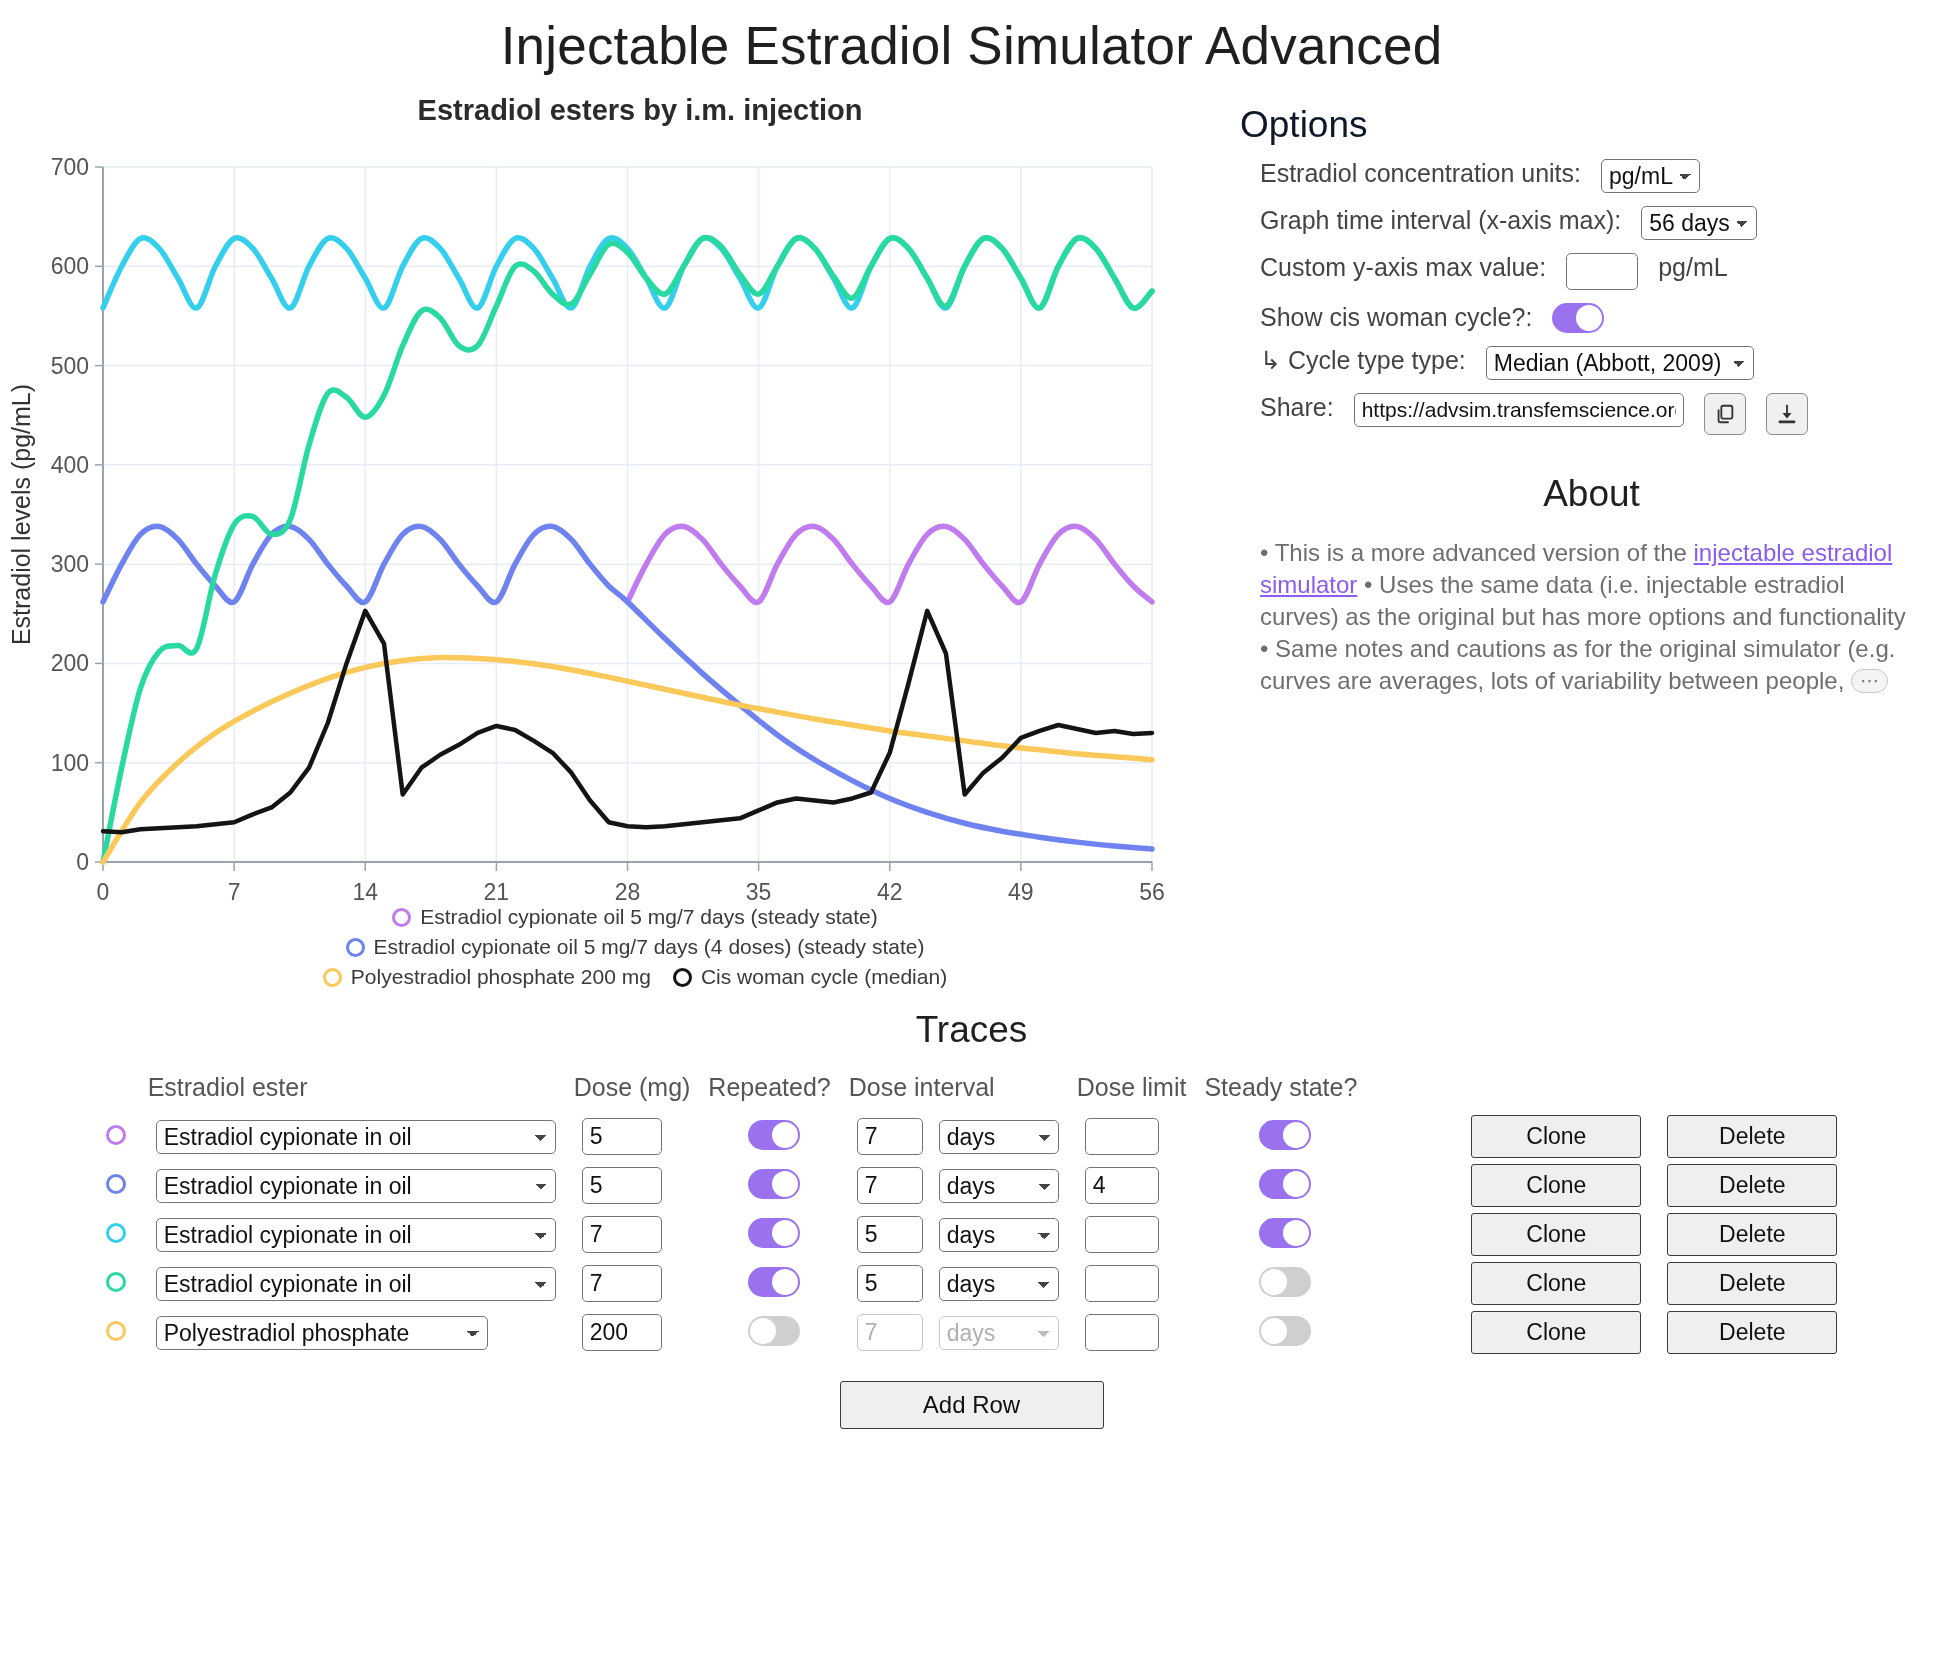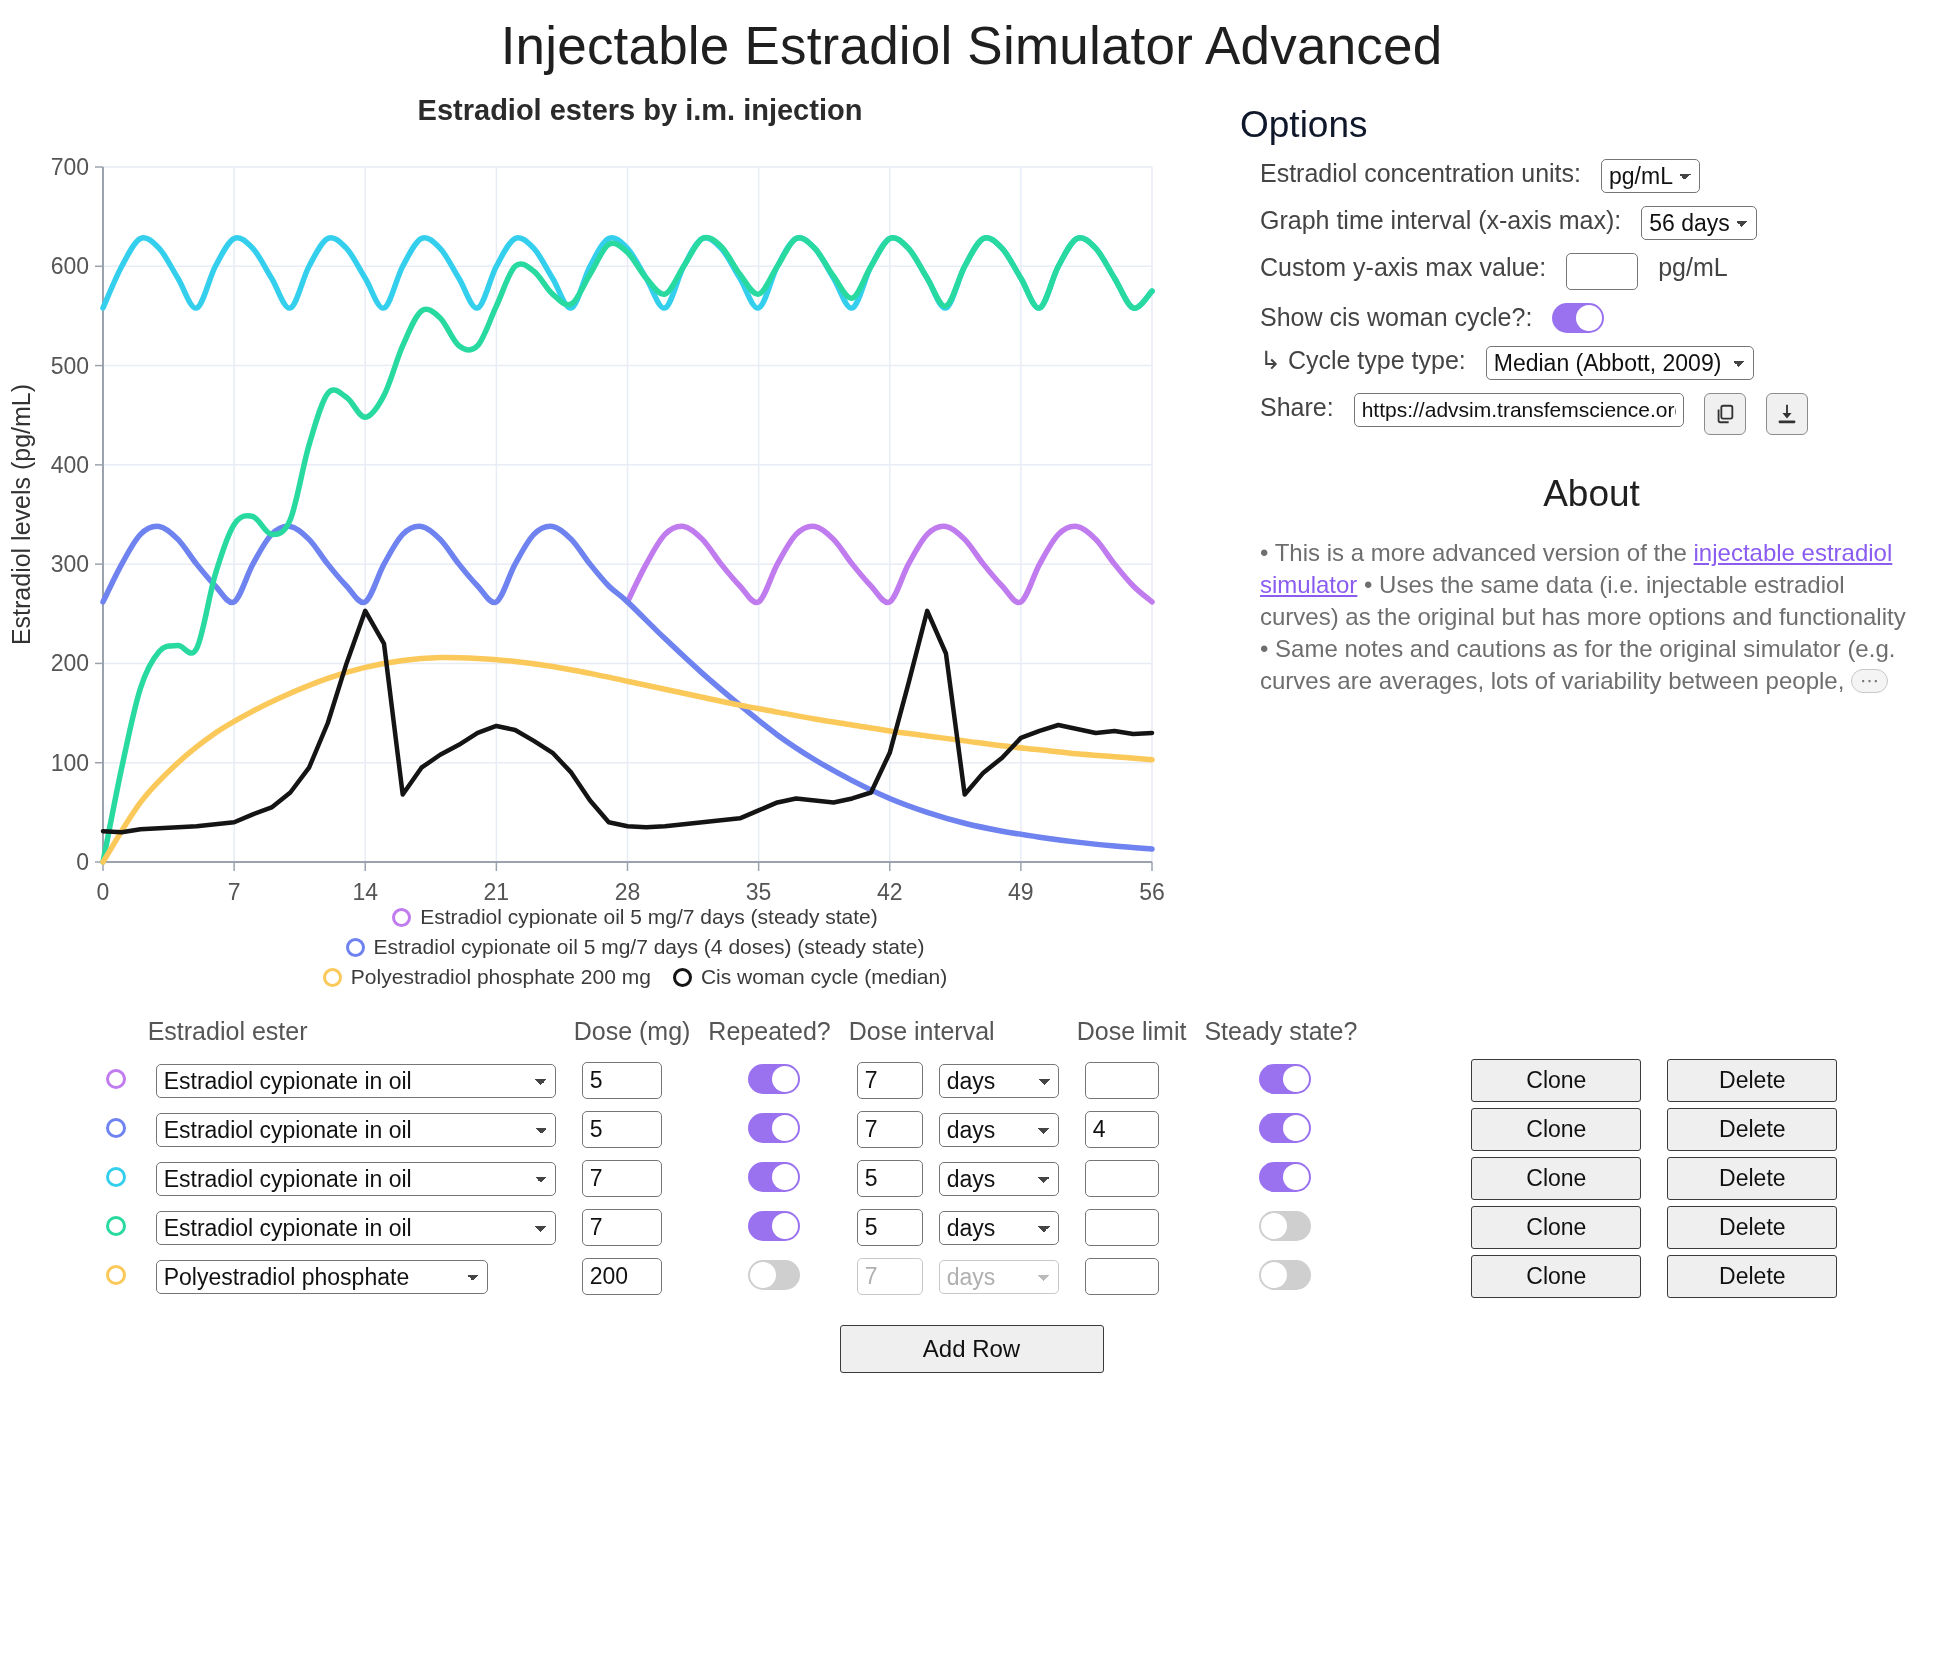--- a/index.html
+++ b/index.html
@@ -285,20 +285,21 @@
     </div>
 
     <h2 class="about-heading">About</h2>
     <div class="about-body">
       <span>• This is a more advanced version of the </span><a href="#">injectable estradiol simulator</a><span> • Uses the same data (i.e. injectable estradiol curves) as the original but has more options and functionality • Same notes and cautions as for the original simulator (e.g. curves are averages, lots of variability between people, </span><span class="ellipsis-pill">⋯</span>
     </div>
   </div>
 </div>
 
 <div class="traces-area">
+  <h2 class="traces-heading">Traces</h2>
   <table class="traces">
     <thead>
       <tr>
         <th></th>
         <th class="cell-pad">Estradiol ester</th>
         <th class="cell-pad">Dose (mg)</th>
         <th class="cell-pad">Repeated?</th>
         <th class="cell-pad" colspan="2">Dose interval</th>
         <th class="cell-pad">Dose limit</th>
         <th class="cell-pad">Steady state?</th>

